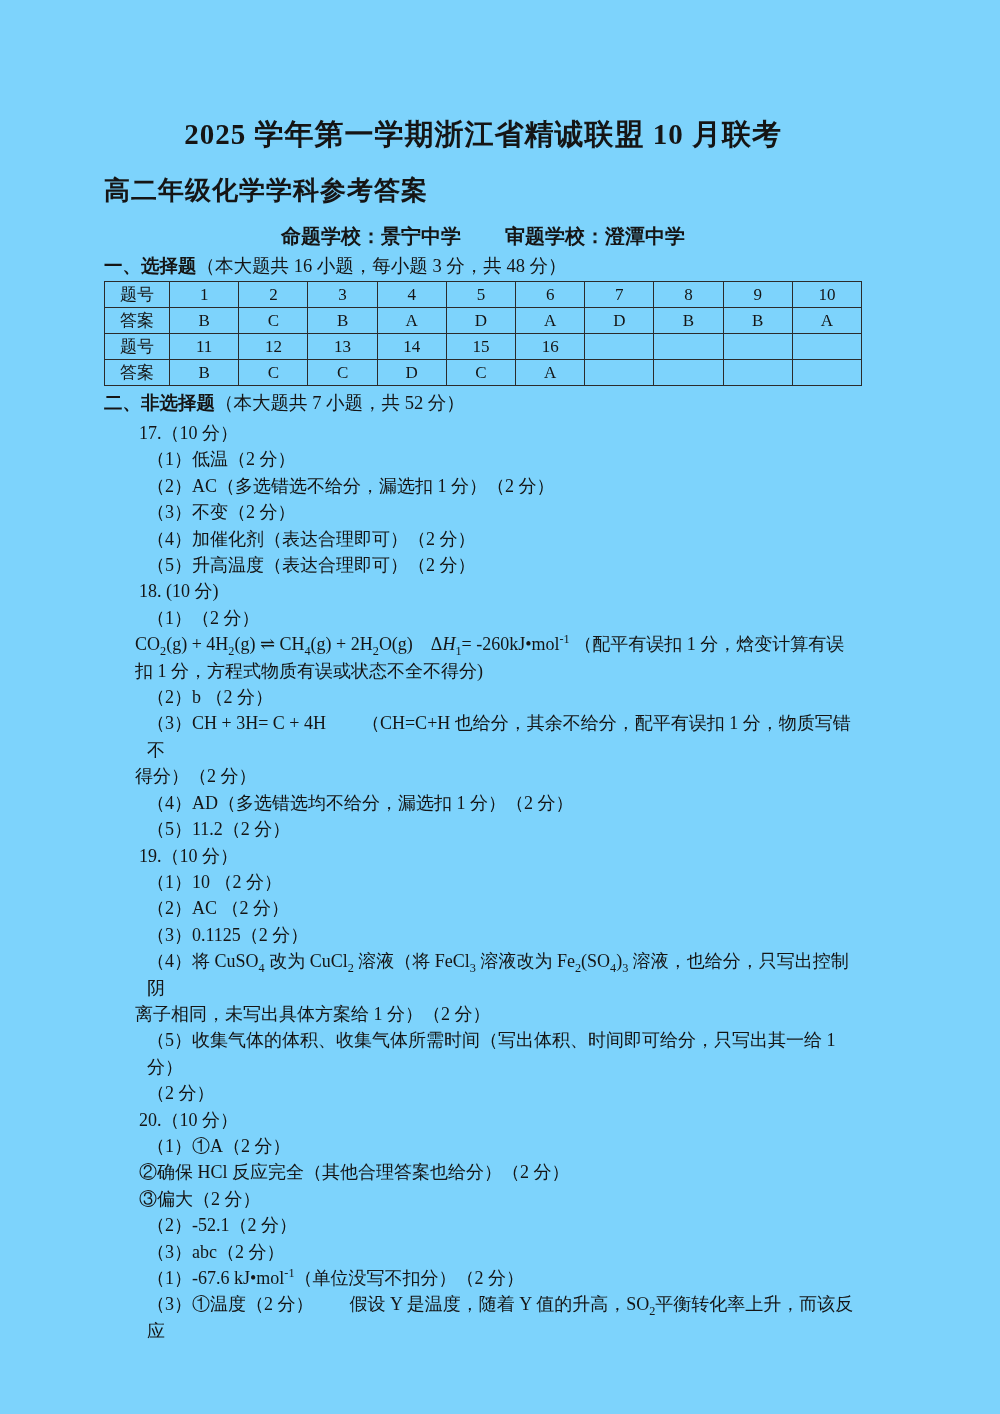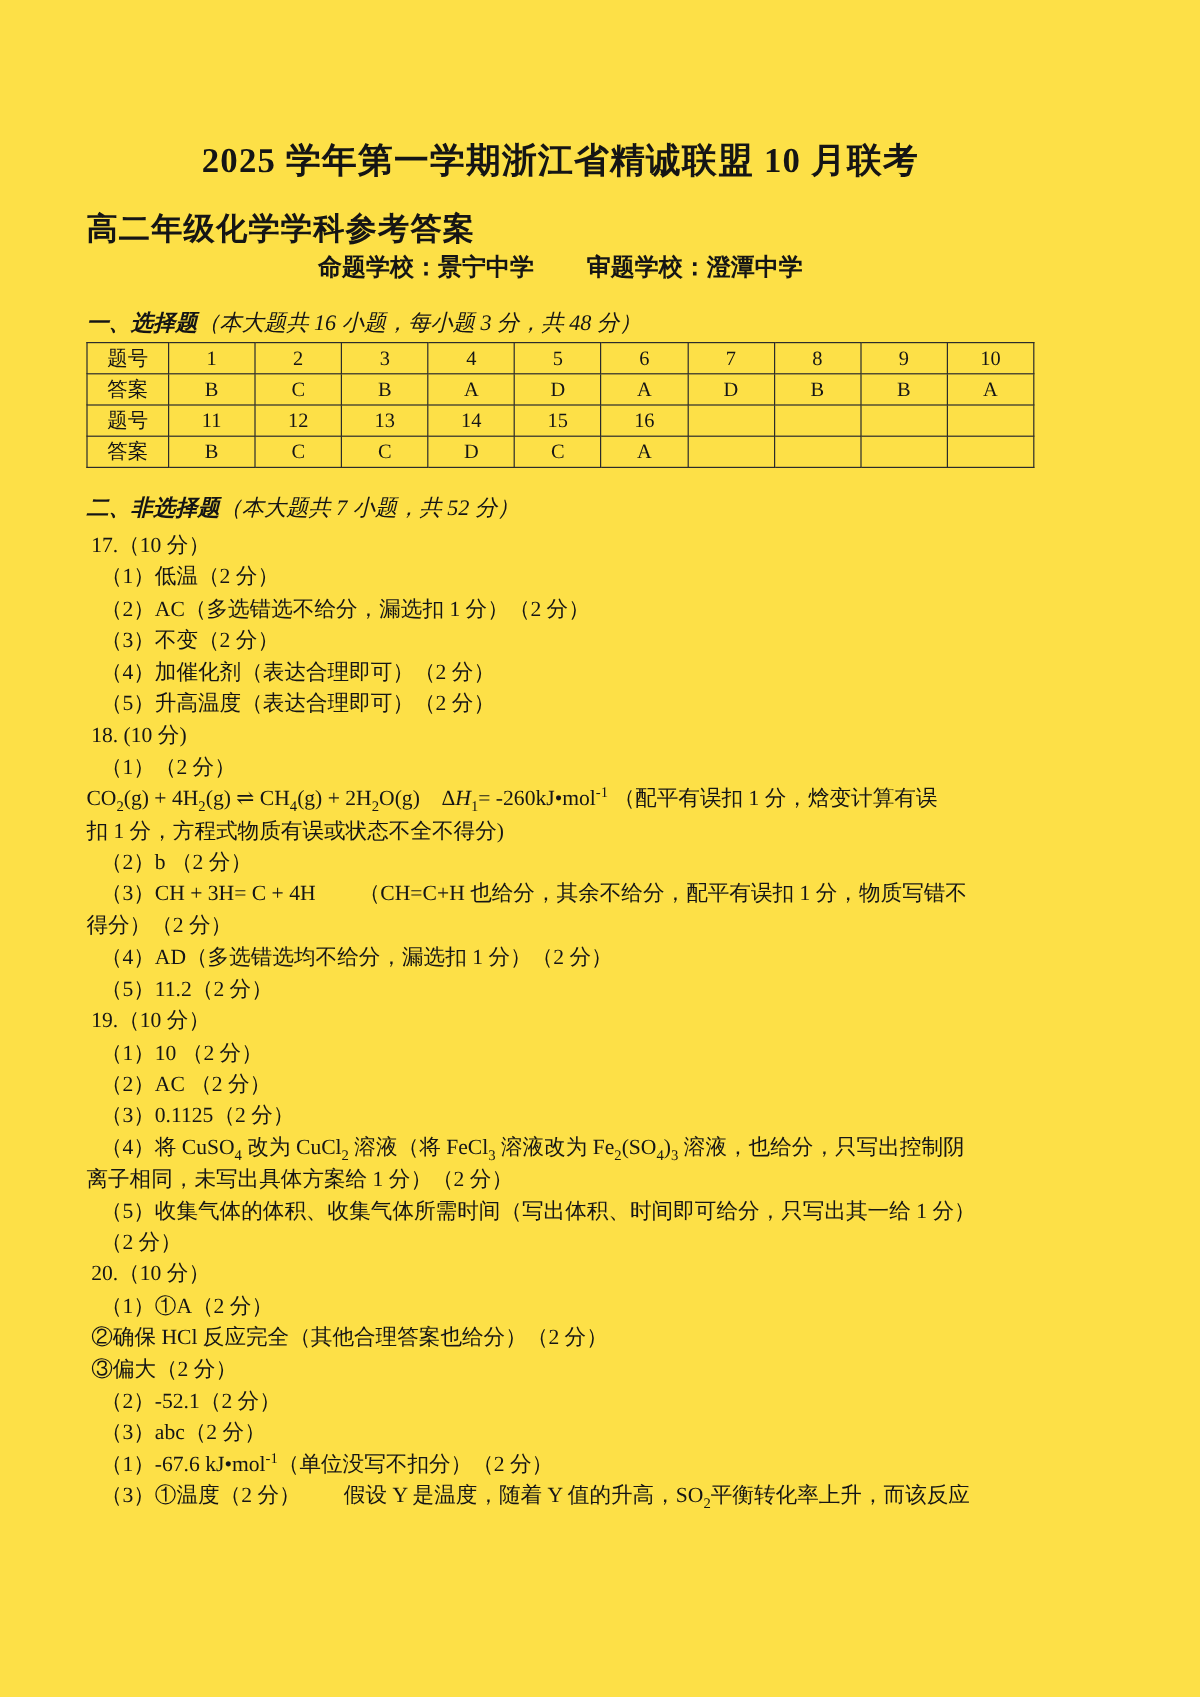--- a/index.html
+++ b/index.html
@@ -1,54 +1,53 @@
 <!DOCTYPE html>
 <html><head>
 <meta charset="utf-8">
 <style>
   html,body{margin:0;padding:0;background:#ffffff;}
   .page{
     position:relative;
     width:1000px;height:1414px;
     box-sizing:border-box;
-    background:#fde047;
-    padding:114px 138px 0 72px;
+    background:#7dd3fc;
+    padding:114px 138px 0 104px;
     font-family:"Liberation Serif","DejaVu Serif",serif;
     color:#151515;
     overflow:hidden;
   }
   .title{
     font-size:29px;font-weight:700;text-align:center;
     margin:0;line-height:40px;letter-spacing:1px;
   }
   .subtitle{
     font-size:26px;font-weight:700;text-align:left;
     margin:20px 0 0 0;line-height:34px;letter-spacing:1px;
   }
   .schools{
     font-size:20px;font-weight:700;text-align:center;
-    margin:2px 0 0 0;line-height:26px;
+    margin:15px 0 0 0;line-height:26px;
   }
   .schools .gap{display:inline-block;width:44px;}
   .sec-heading{
-    font-size:18.5px;line-height:24px;margin-top:22px;
+    font-size:18.5px;line-height:24px;margin-top:5px;
     white-space:pre-wrap;
-    font-style:italic;
   }
   .sec-heading b{font-weight:700;}
   table.answers{
     width:100%;border-collapse:collapse;table-layout:fixed;
     margin-top:3px;
   }
   table.answers td{
     border:1.6px solid #2b2b2b;
     height:25px;text-align:center;vertical-align:middle;
     font-size:17px;padding:0;
   }
-  .lines{margin-top:5px;}
+  .lines{margin-top:5px;margin-left:31px;}
   .line{
     font-size:18px;line-height:26.4px;
     white-space:pre-wrap;
   }
   .ind-q{padding-left:4px;}
   .ind-s{padding-left:12px;}
   .ind-0{padding-left:0;}
   sub,sup{font-size:68%;line-height:0;}
 </style>
 </head>

